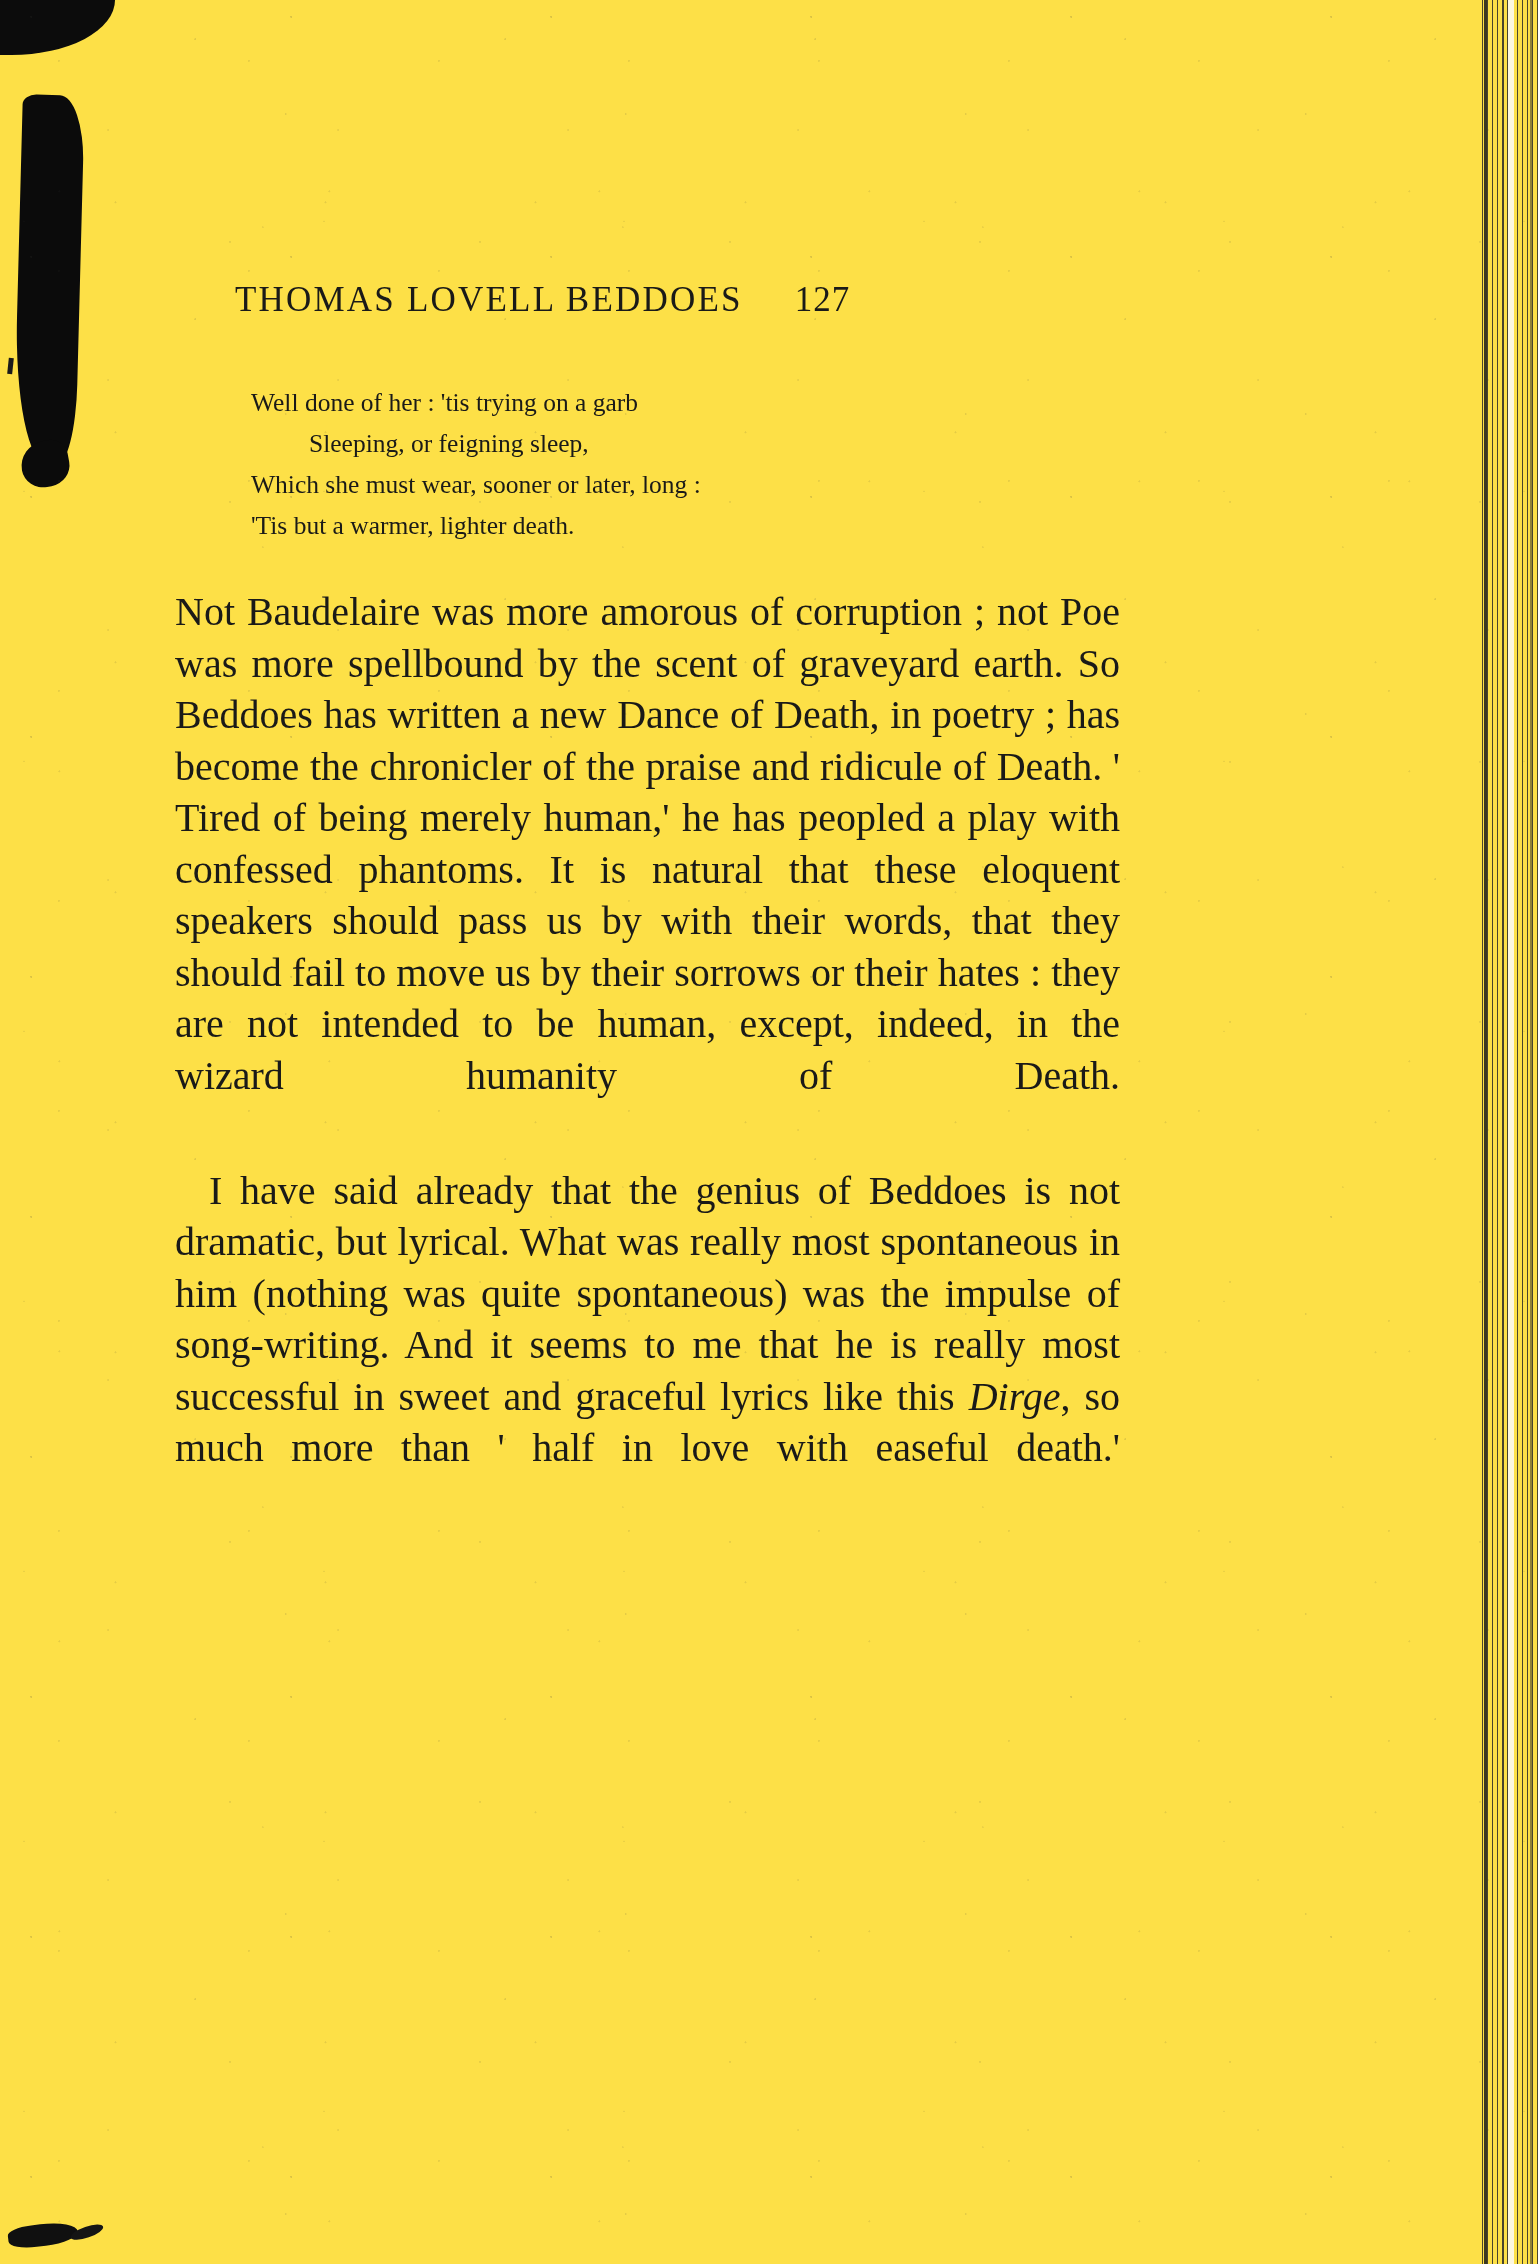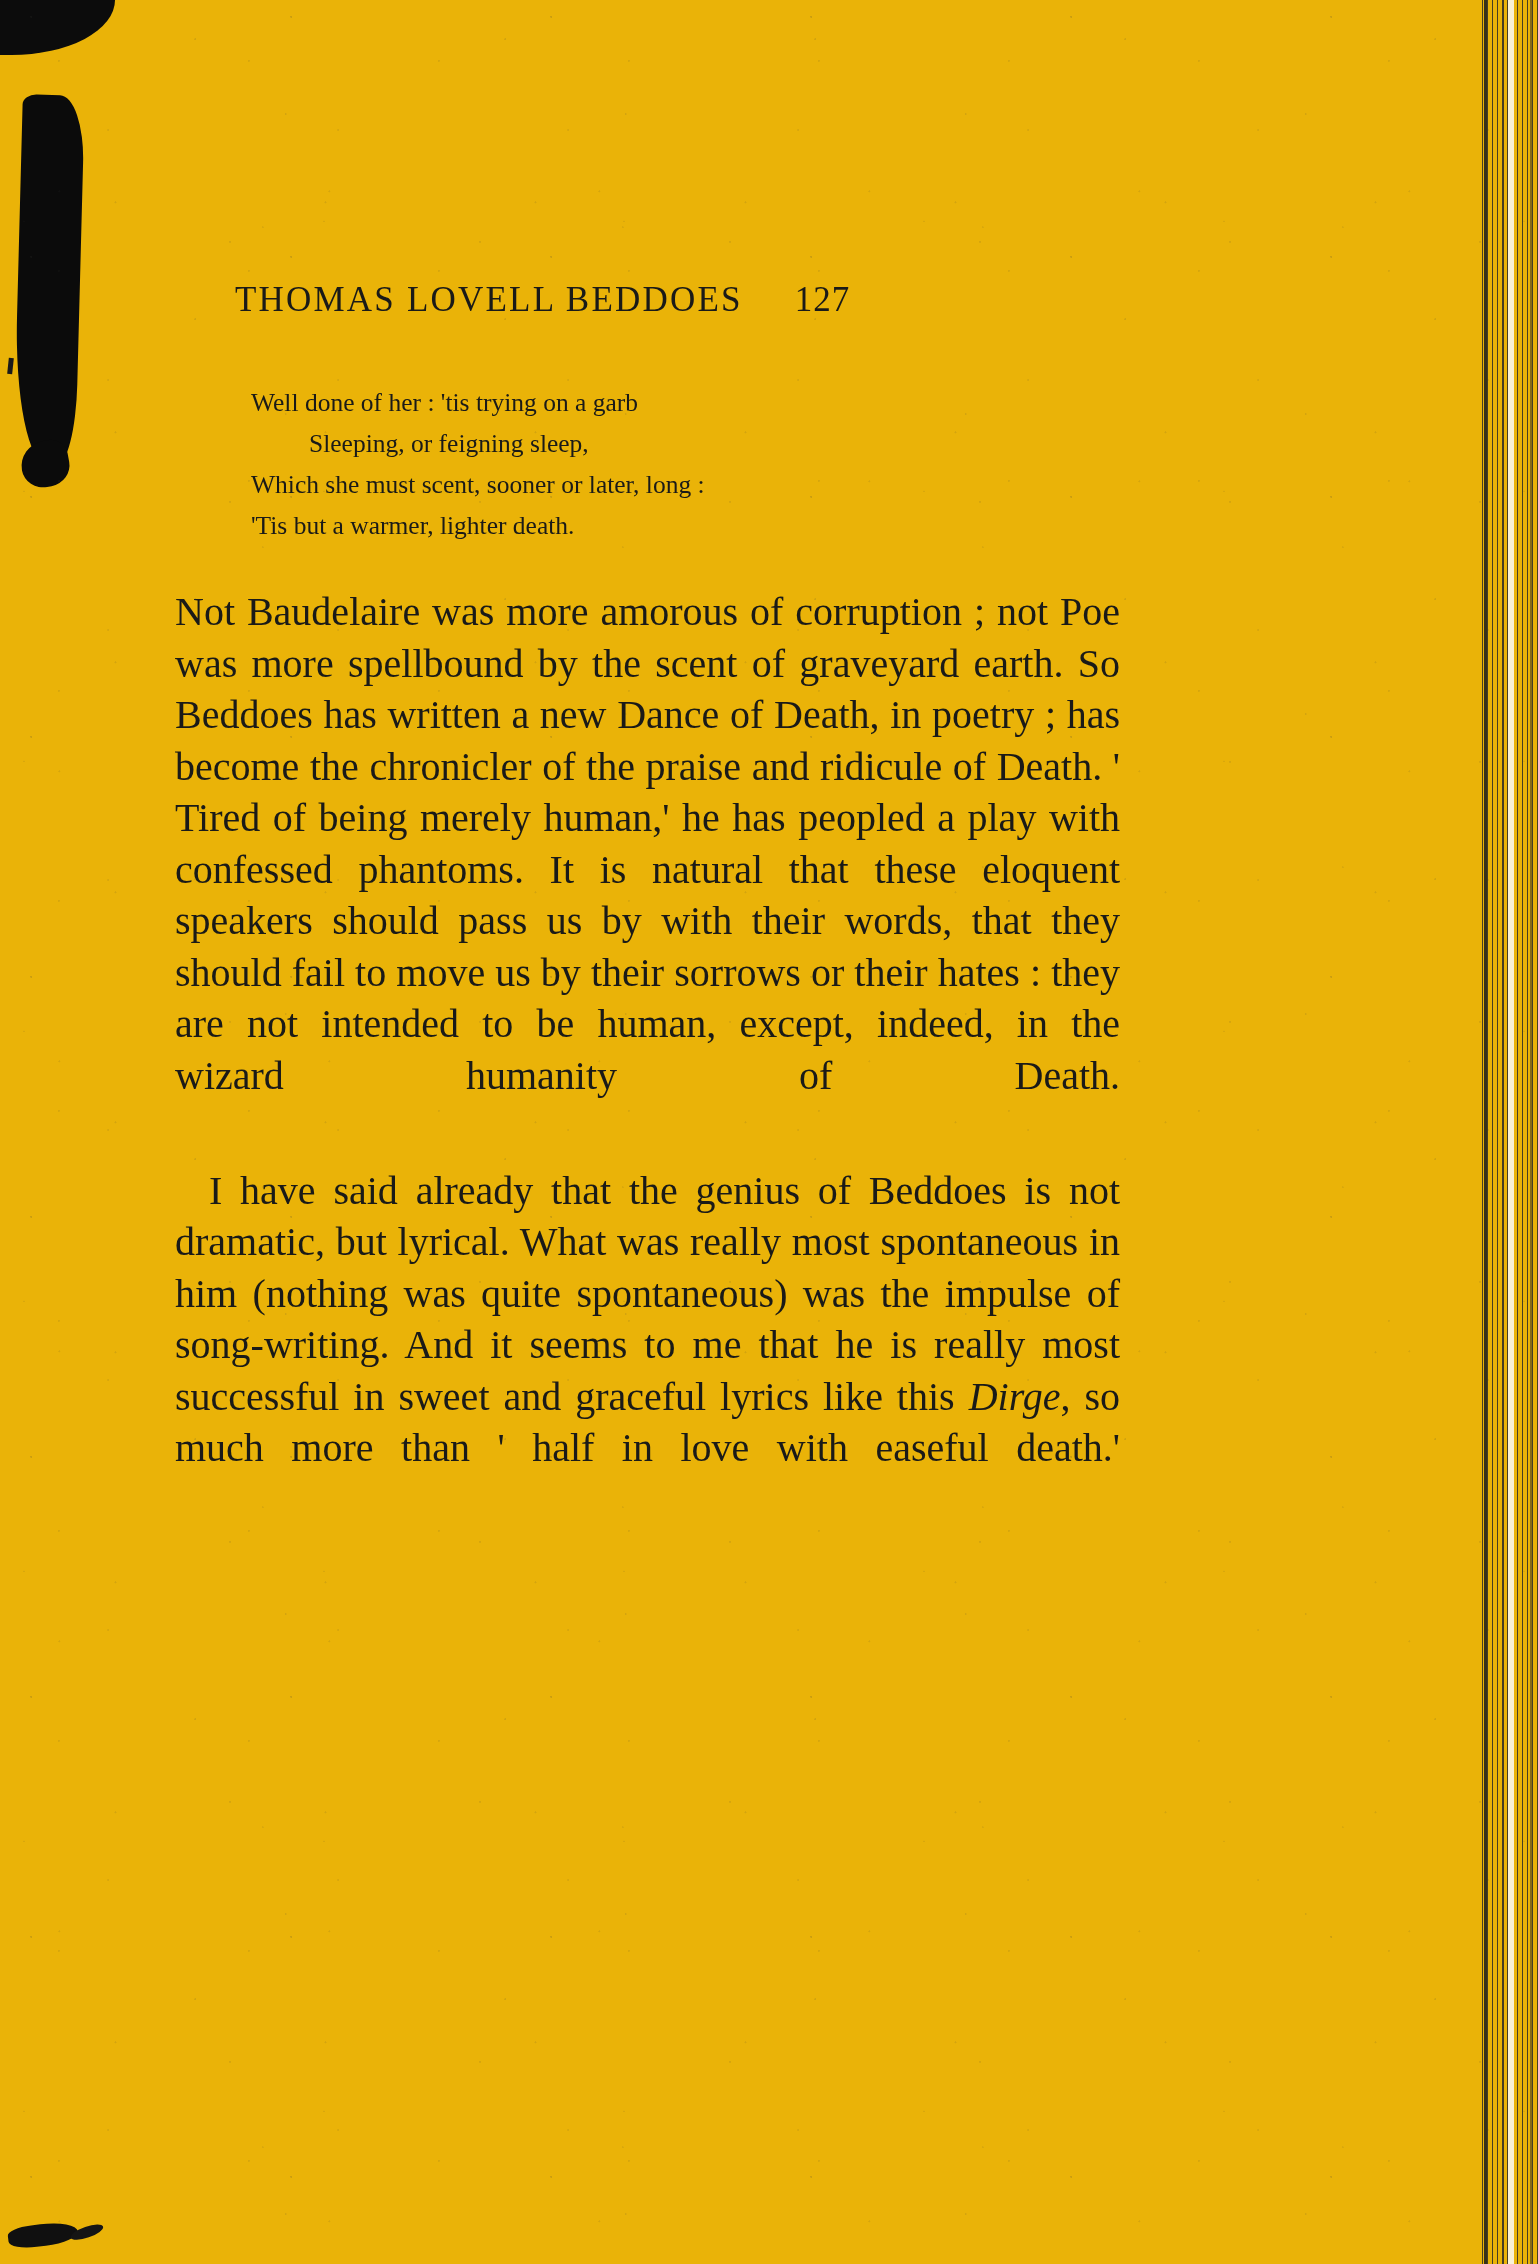--- a/index.html
+++ b/index.html
@@ -13,21 +13,21 @@
     position: relative;
     font-family: "Liberation Serif", serif;
     color: #1a1a18;
     overflow: hidden;
   }
 
   
   .scan-page {
     position: absolute;
     inset: 0;
-    background: #eab308;
+    background: #fde047;
   }
   
   .speckle {
     position: absolute;
     inset: 0;
     pointer-events: none;
     opacity: .5;
     background-image:
       radial-gradient(circle at 12% 7%, rgba(60,60,55,.35) 0.8px, transparent 1.2px),
       radial-gradient(circle at 63% 14%, rgba(60,60,55,.28) 0.8px, transparent 1.2px),
@@ -201,21 +201,21 @@
   <div class="content">
 
     <div class="running-head">
       <span class="title">THOMAS LOVELL BEDDOES</span>
       <span class="folio">127</span>
     </div>
 
     <div class="verse">
       <span class="v-line">Well done of her : 'tis trying on a garb</span>
       <span class="v-line indent">Sleeping, or feigning sleep,</span>
-      <span class="v-line">Which she must scent, sooner or later, long :</span>
+      <span class="v-line">Which she must wear, sooner or later, long :</span>
       <span class="v-line">'Tis but a warmer, lighter death.</span>
     </div>
 
     <p class="body">Not Baudelaire was more amorous of corruption ; not Poe was more spellbound by the scent of graveyard earth.  So Beddoes has written a new Dance of Death, in poetry ; has become the chronicler of the praise and ridicule of Death.  ' Tired of being merely human,' he has peopled a play with confessed phantoms.  It is natural that these eloquent speakers should pass us by with their words, that they should fail to move us by their sorrows or their hates : they are not intended to be human, except, indeed, in the wizard humanity of Death.</p>
 
     <p class="body indent"><span>I have said already that the genius of Beddoes is not dramatic, but lyrical.  What was really most spontaneous in him (nothing was quite spontaneous) was the impulse of song-writing.  And it seems to me that he is really most successful in sweet and graceful lyrics like this </span><em>Dirge</em><span>, so much more than ' half in love with easeful death.'</span></p>
 
   </div>
 
   <div class="speckle"></div>

